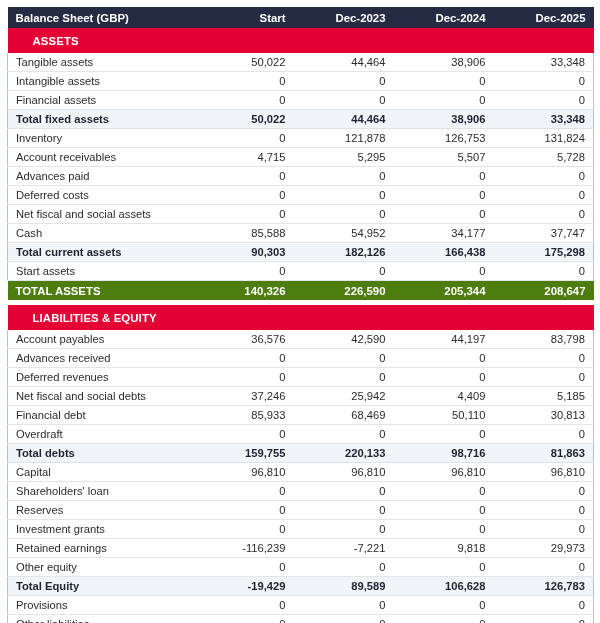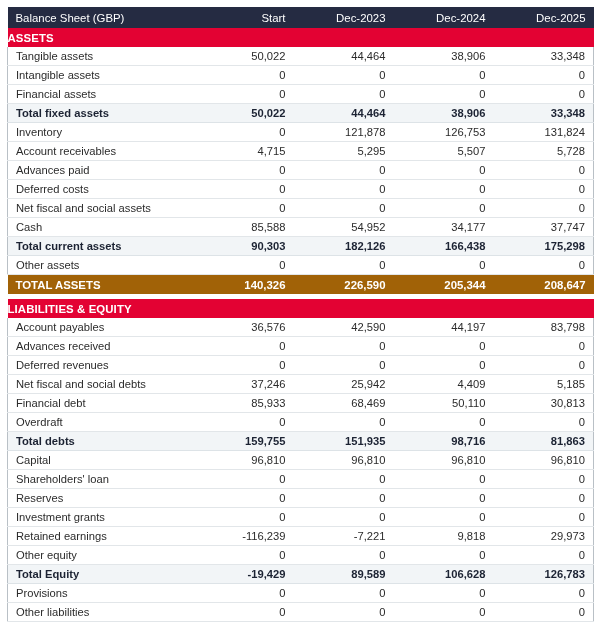--- a/index.html
+++ b/index.html
@@ -28,38 +28,38 @@
     color: #2b2b2b;
   }
 
   table.balance-sheet col.c-label { width: 186px; }
   table.balance-sheet col.c-num   { width: 100px; }
 
   
   tr.header-row th {
     background: #252b42;
     color: #ffffff;
-    font-weight: normal;
+    font-weight: bold;
     font-size: 11.4px;
     height: 21px;
     padding: 0 8px;
     border: 0;
     white-space: nowrap;
   }
   tr.header-row th.label-cell { text-align: left; }
   tr.header-row th.num-cell   { text-align: right; }
 
   
   tr.section-row td {
     background: #e30233;
     color: #ffffff;
     font-weight: bold;
     font-size: 11.4px;
-    height: 19px;
-    padding: 0 0;
+    height: 25px;
+    padding: 0 25px;
     border: 0;
     letter-spacing: 0.1px;
   }
 
   
   tr.spacer-row td {
     background: #ffffff;
     height: 5px;
     padding: 0;
     border: 0;
@@ -86,21 +86,21 @@
     padding: 0 8px;
     border-top: 1px solid #dde3e7;
     border-bottom: 1px solid #dde3e7;
     white-space: nowrap;
   }
   tr.subtotal-row td.label-cell { text-align: left; }
   tr.subtotal-row td.num-cell   { text-align: right; }
 
   
   tr.total-row td {
-    background: #a16207;
+    background: #4d7c0f;
     color: #ffffff;
     font-weight: bold;
     font-size: 11.4px;
     height: 19px;
     padding: 0 8px;
     border: 0;
     white-space: nowrap;
   }
   tr.total-row td.label-cell { text-align: left; }
   tr.total-row td.num-cell   { text-align: right; }
@@ -211,21 +211,21 @@
           <td class="num-cell last-col">37,747</td>
         </tr>
         <tr class="subtotal-row">
           <td class="label-cell">Total current assets</td>
           <td class="num-cell">90,303</td>
           <td class="num-cell">182,126</td>
           <td class="num-cell">166,438</td>
           <td class="num-cell last-col">175,298</td>
         </tr>
         <tr class="data-row">
-          <td class="label-cell">Other assets</td>
+          <td class="label-cell">Start assets</td>
           <td class="num-cell">0</td>
           <td class="num-cell">0</td>
           <td class="num-cell">0</td>
           <td class="num-cell last-col">0</td>
         </tr>
         <tr class="total-row">
           <td class="label-cell">TOTAL ASSETS</td>
           <td class="num-cell">140,326</td>
           <td class="num-cell">226,590</td>
           <td class="num-cell">205,344</td>
@@ -275,21 +275,21 @@
         <tr class="data-row">
           <td class="label-cell">Overdraft</td>
           <td class="num-cell">0</td>
           <td class="num-cell">0</td>
           <td class="num-cell">0</td>
           <td class="num-cell last-col">0</td>
         </tr>
         <tr class="subtotal-row">
           <td class="label-cell">Total debts</td>
           <td class="num-cell">159,755</td>
-          <td class="num-cell">151,935</td>
+          <td class="num-cell">220,133</td>
           <td class="num-cell">98,716</td>
           <td class="num-cell last-col">81,863</td>
         </tr>
         <tr class="data-row">
           <td class="label-cell">Capital</td>
           <td class="num-cell">96,810</td>
           <td class="num-cell">96,810</td>
           <td class="num-cell">96,810</td>
           <td class="num-cell last-col">96,810</td>
         </tr>

